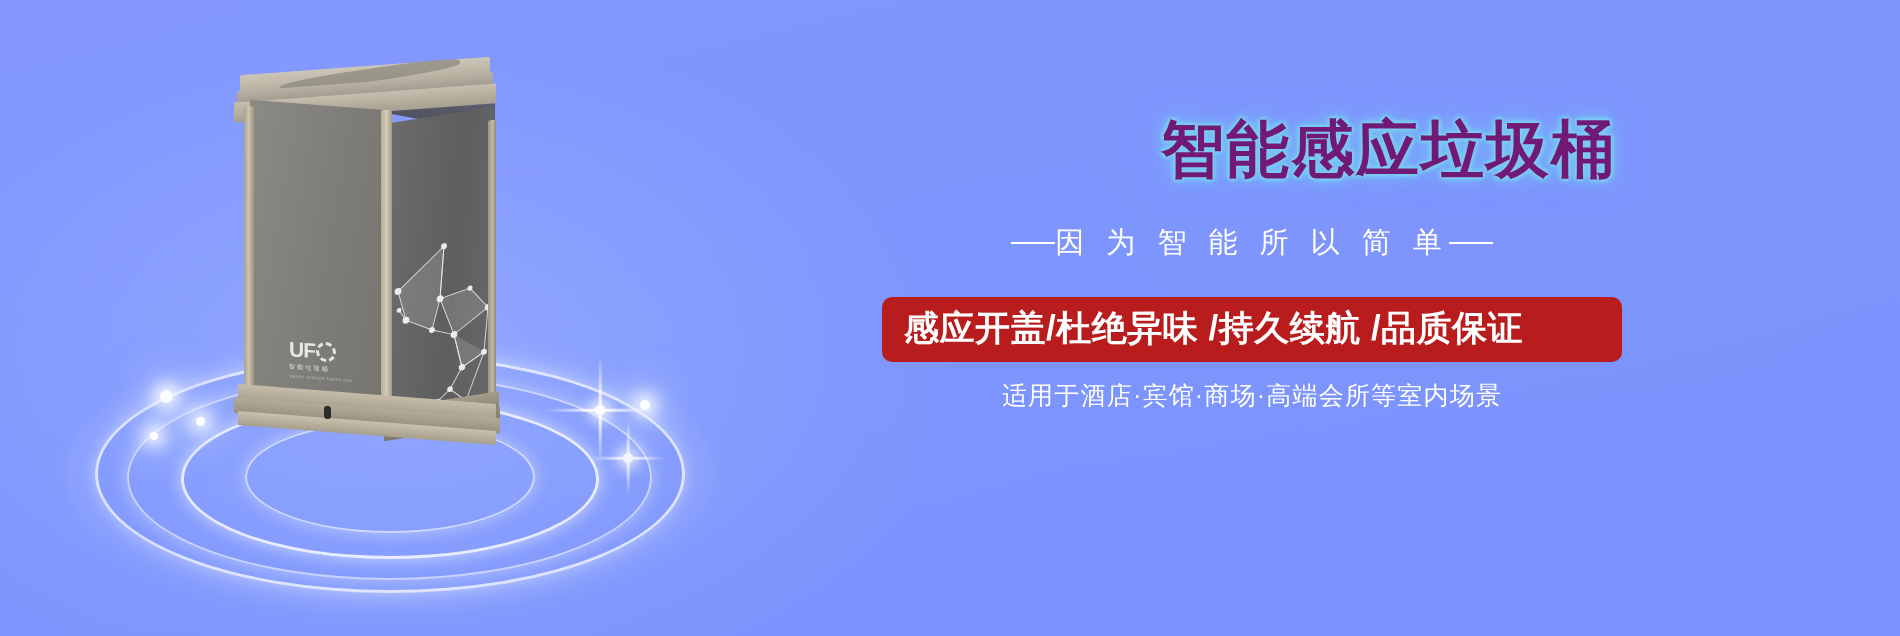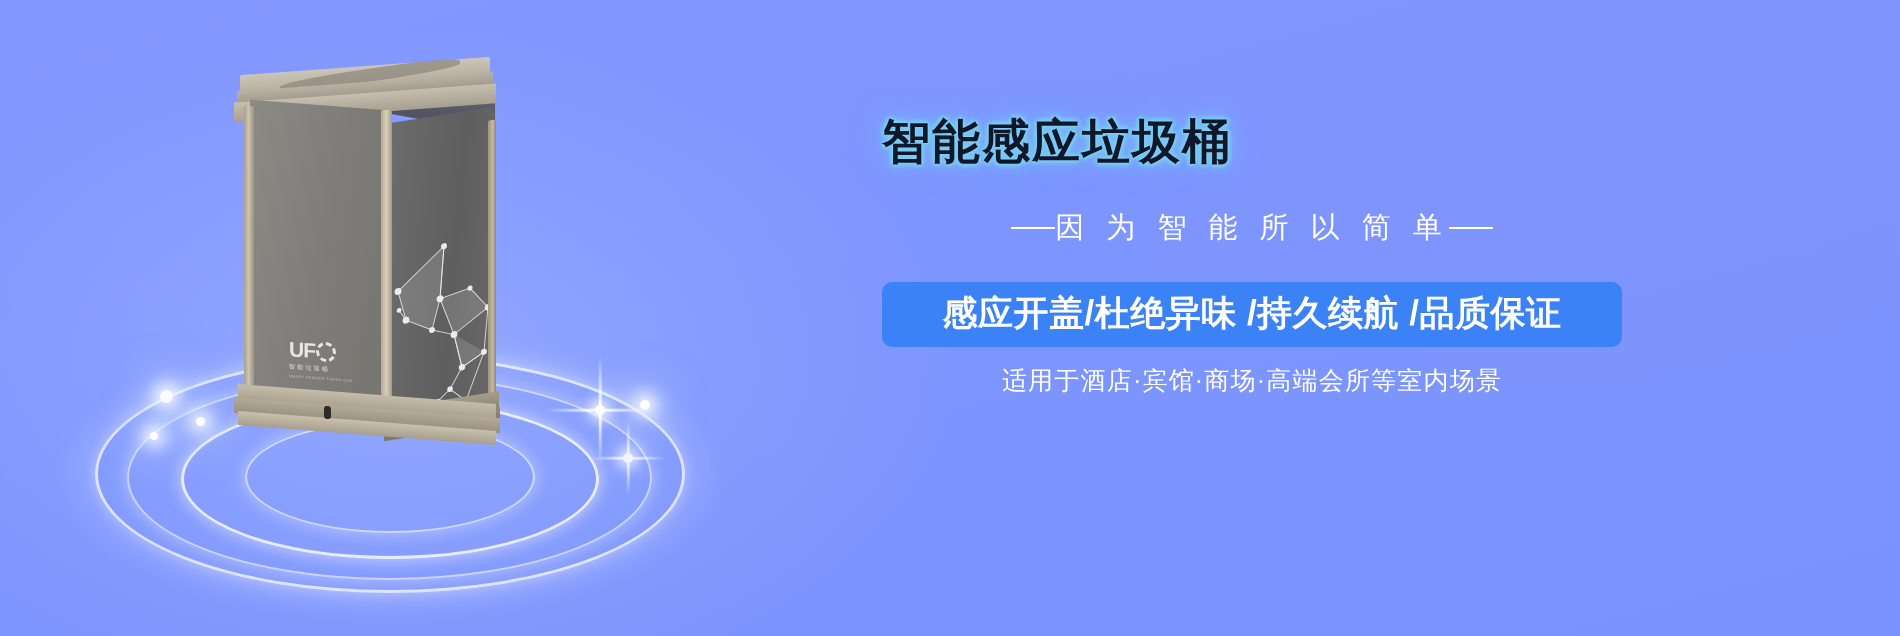--- a/index.html
+++ b/index.html
@@ -295,26 +295,26 @@
   
   .copy {
     position: absolute;
     left: 882px;
     top: 118px;
     width: 740px;
   }
 
   .headline {
     margin: 0;
-    font-size: 48px;
+    font-size: 63px;
     font-weight: 700;
     line-height: 1;
-    color: #0f172a;
+    color: #701a75;
     letter-spacing: 2px;
-    text-align: left;
+    text-align: right;
     padding-right: 6px;
     text-shadow:
       0 0 2px #8fd6f7,
       0 0 5px #79c9f4,
       2px 0 4px #79c9f4,
      -2px 0 4px #79c9f4,
       0 2px 4px #79c9f4,
       0 -2px 4px #79c9f4,
       0 0 16px rgba(120,200,245,0.95),
       0 0 30px rgba(120,200,245,0.6);
@@ -336,24 +336,23 @@
     display: inline-block;
     width: 44px;
     height: 2px;
     background: #ffffff;
     flex: none;
   }
   .subline .words { display: inline-block; }
 
   .feature-bar {
     margin: 34px 0 0 0;
-    background: #3b82f6;
+    background: #b91c1c;
     border-radius: 10px;
     padding: 13px 22px 15px 22px;
-    text-align: center;
   }
   .feature-bar .txt {
     font-size: 35px;
     font-weight: 700;
     color: #ffffff;
     letter-spacing: 0.5px;
     white-space: nowrap;
     line-height: 1.05;
   }
 

